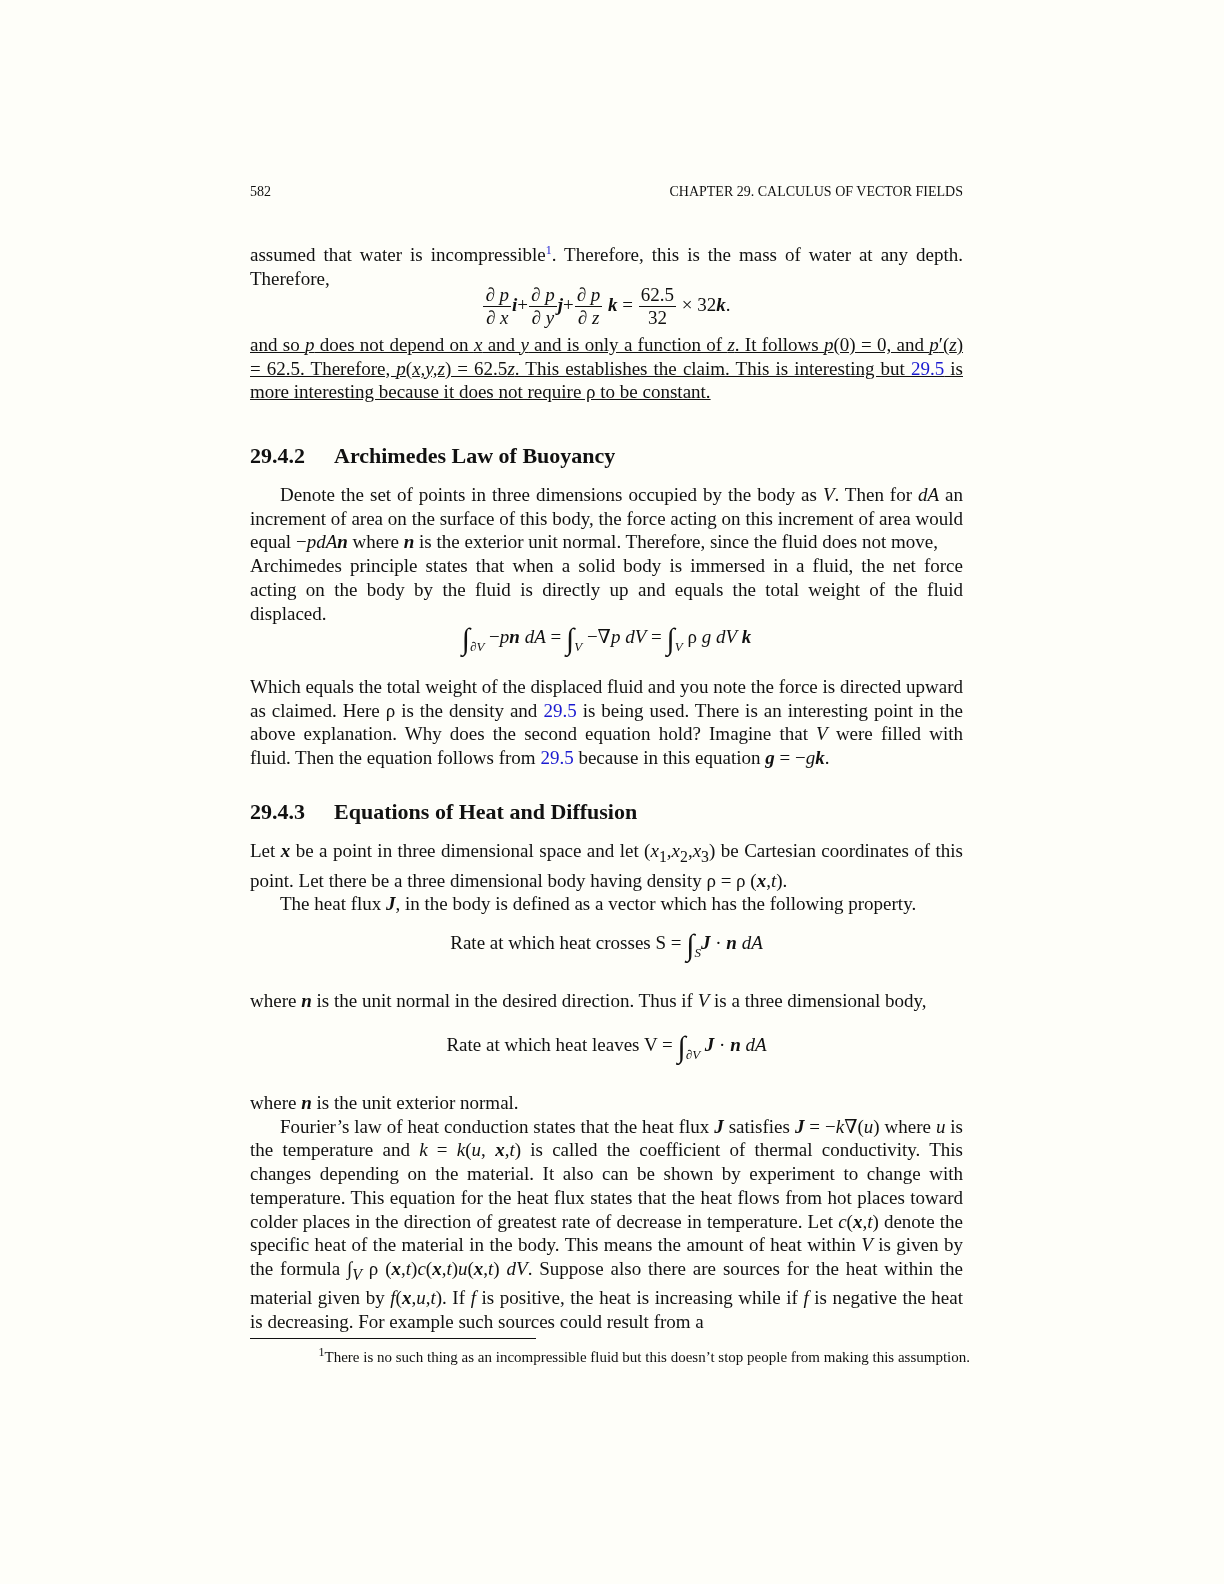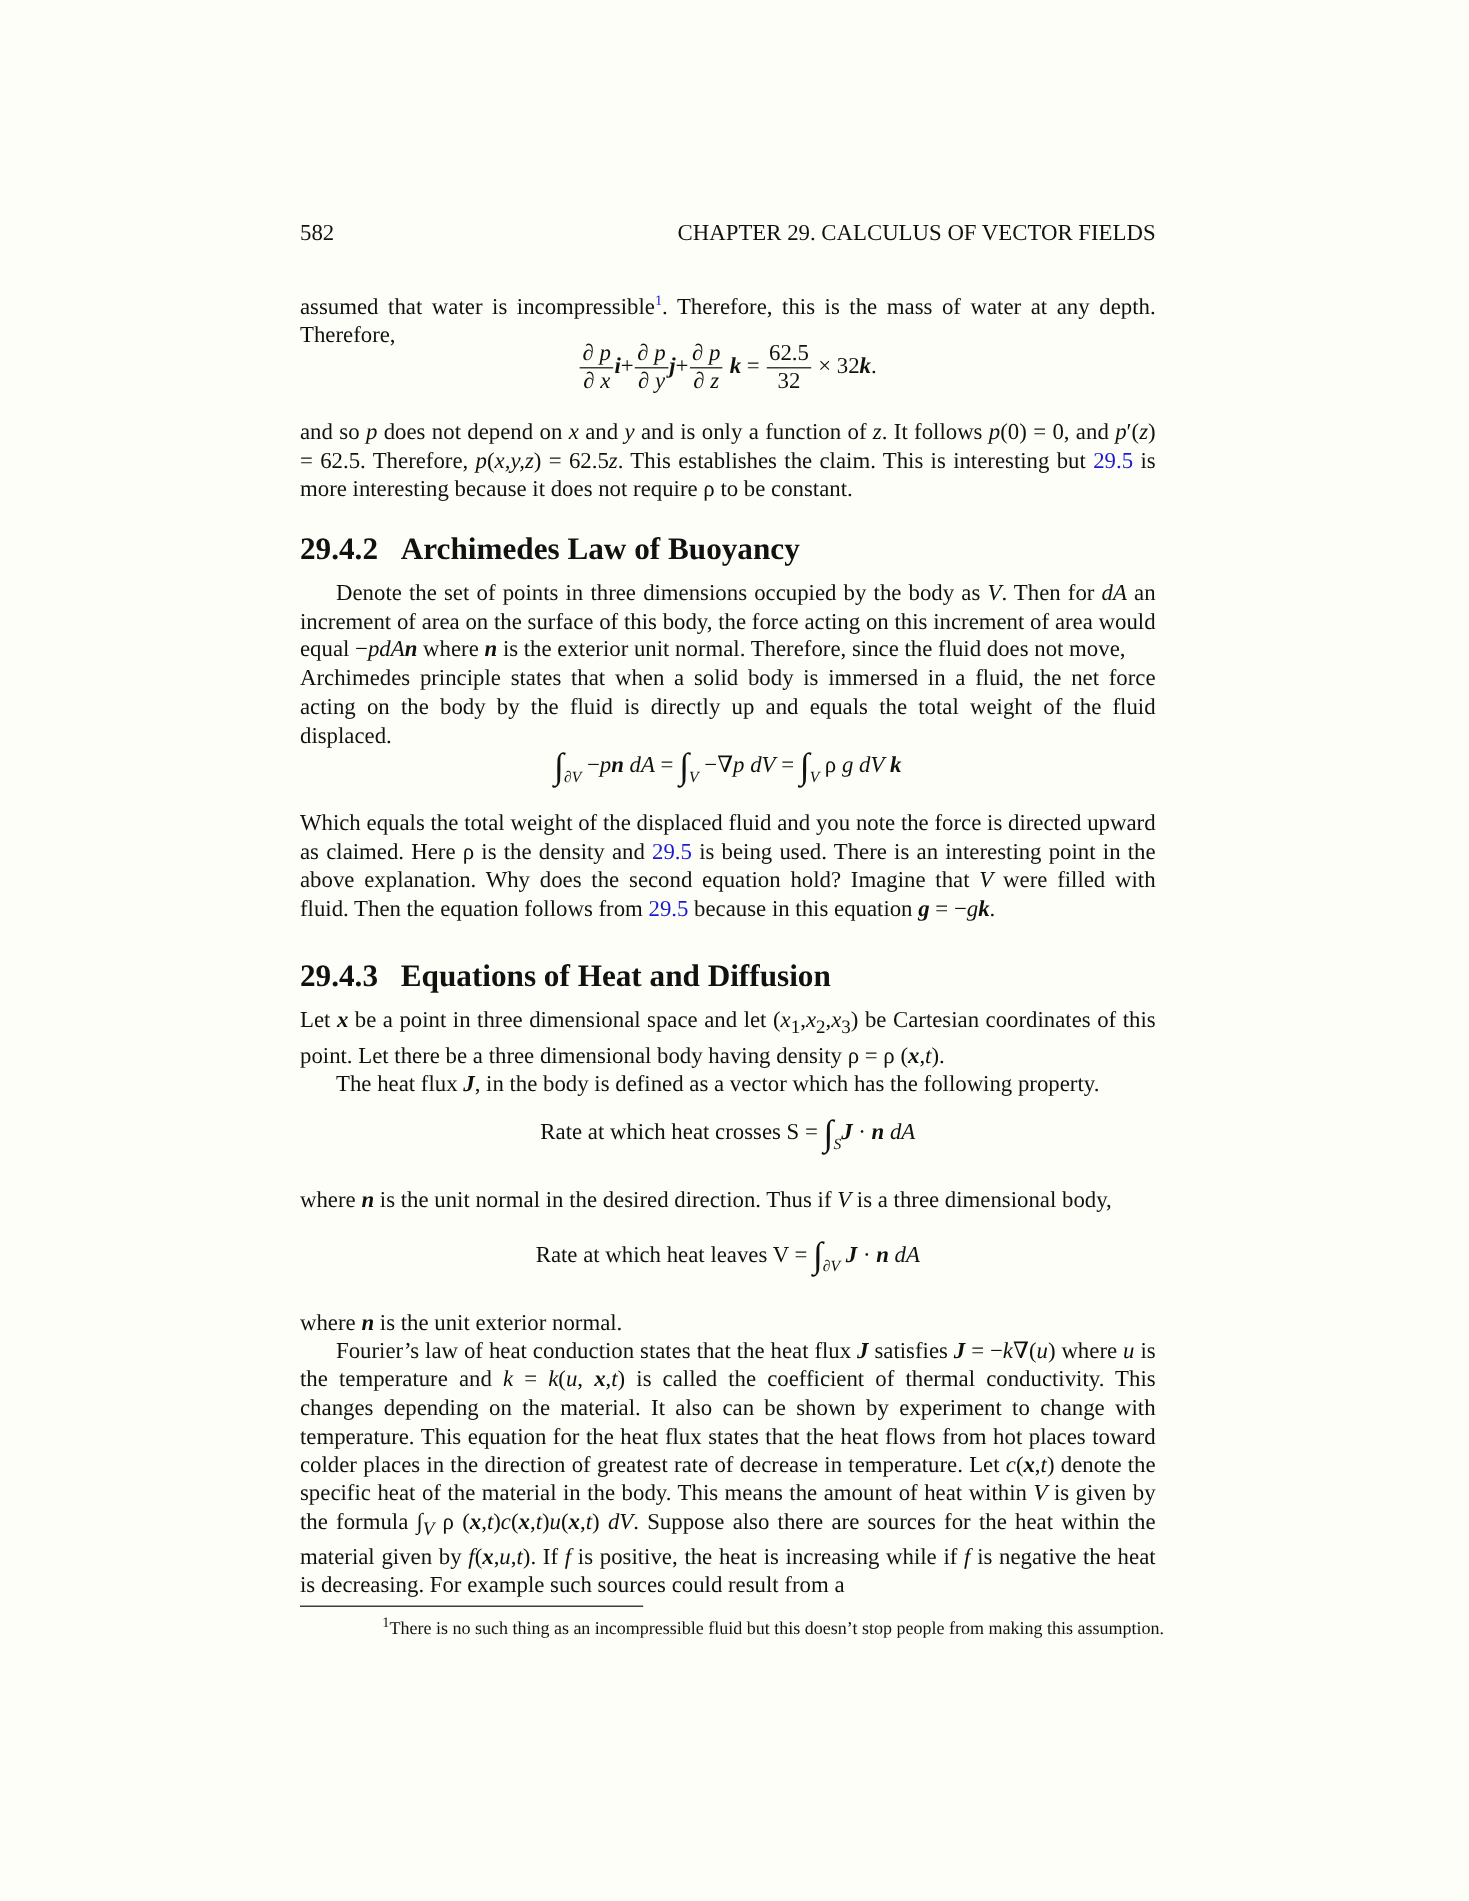--- a/index.html
+++ b/index.html
@@ -7,21 +7,21 @@
     width: 1224px; height: 1584px;
     background: #fefef9;
     font-family: "Liberation Serif", "DejaVu Serif", serif;
     color: #111;
     position: relative;
     overflow: hidden;
   }
   .page { position: absolute; left: 250px; top: 0; width: 713px; }
   .running-head {
     position: absolute; top: 184px; left: 0; width: 713px;
-    font-size: 19px; display: flex; justify-content: space-between;
+    font-size: 14px; display: flex; justify-content: space-between;
   }
   .abs { position: absolute; left: 0; width: 713px; }
   p.txt {
     margin: 0; font-size: 19px; line-height: 23.7px;
     text-align: justify; text-align-last: left;
   }
   .indent { text-indent: 30px; }
   .ref { color: #1a1ad0; }
   i, .m { font-style: italic; }
   .bv { font-weight: bold; font-style: italic; }
@@ -29,21 +29,21 @@
     position: absolute; left: 0; width: 713px; text-align: center;
     font-size: 19px;
   }
   .frac { display: inline-block; vertical-align: middle; text-align: center; margin: 0 1px; }
   .frac .num { display: block; border-bottom: 1px solid #111; padding: 0 2px; line-height: 22px; }
   .frac .den { display: block; line-height: 22px; }
   .intg { font-size: 30px; vertical-align: middle; font-style: italic; }
   .sub { font-size: 13px; vertical-align: -8px; font-style: italic; }
   h3 {
     position: absolute; left: 0; margin: 0;
-    font-size: 26px; font-weight: bold;
+    font-size: 22px; font-weight: bold;
   }
   h3 .secnum { display: inline-block; width: 84px; }
   .fnrule { position: absolute; left: 0; top: 1338px; width: 286px; border-top: 1px solid #111; }
   .footnote { position: absolute; left: 20px; top: 1345px; font-size: 15px; width: 700px; text-align: right; }
   sup { font-size: 12px; }
 </style>
 </head>
 <body>
 
 <div class="page">
@@ -54,21 +54,21 @@
   </div>
 
   <div class="abs" style="top:239px;">
     <p class="txt"><span>assumed that water is incompressible</span><sup class="ref">1</sup><span>. Therefore, this is the mass of water at any depth. Therefore,</span></p>
   </div>
 
   <div class="display" style="top:284px;">
     <span class="frac"><span class="num"><i>∂ p</i></span><span class="den"><i>∂ x</i></span></span><span class="bv">i</span>+<span class="frac"><span class="num"><i>∂ p</i></span><span class="den"><i>∂ y</i></span></span><span class="bv">j</span>+<span class="frac"><span class="num"><i>∂ p</i></span><span class="den"><i>∂ z</i></span></span> <span class="bv">k</span> = <span class="frac"><span class="num">62.5</span><span class="den">32</span></span> × 32<span class="bv">k</span>.
   </div>
 
-  <div class="abs" style="top:349px;">
+  <div class="abs" style="top:333px;text-decoration:underline;">
     <p class="txt">and so <i>p</i> does not depend on <i>x</i> and <i>y</i> and is only a function of <i>z</i>. It follows <i>p</i>(0) = 0, and <i>p</i>′(<i>z</i>) = 62.5. Therefore, <i>p</i>(<i>x,y,z</i>) = 62.5<i>z</i>. This establishes the claim. This is interesting but <span class="ref">29.5</span> is more interesting because it does not require ρ to be constant.</p>
   </div>
 
   <h3 style="top:443px;"><span class="secnum">29.4.2</span><span>Archimedes Law of Buoyancy</span></h3>
 
   <div class="abs" style="top:483px;">
     <p class="txt indent">Denote the set of points in three dimensions occupied by the body as <i>V</i>. Then for <i>dA</i> an increment of area on the surface of this body, the force acting on this increment of area would equal −<i>pdA</i><span class="bv">n</span> where <span class="bv">n</span> is the exterior unit normal. Therefore, since the fluid does not move,</p>
     <p class="txt">Archimedes principle states that when a solid body is immersed in a fluid, the net force acting on the body by the fluid is directly up and equals the total weight of the fluid displaced.</p>
   </div>
 

